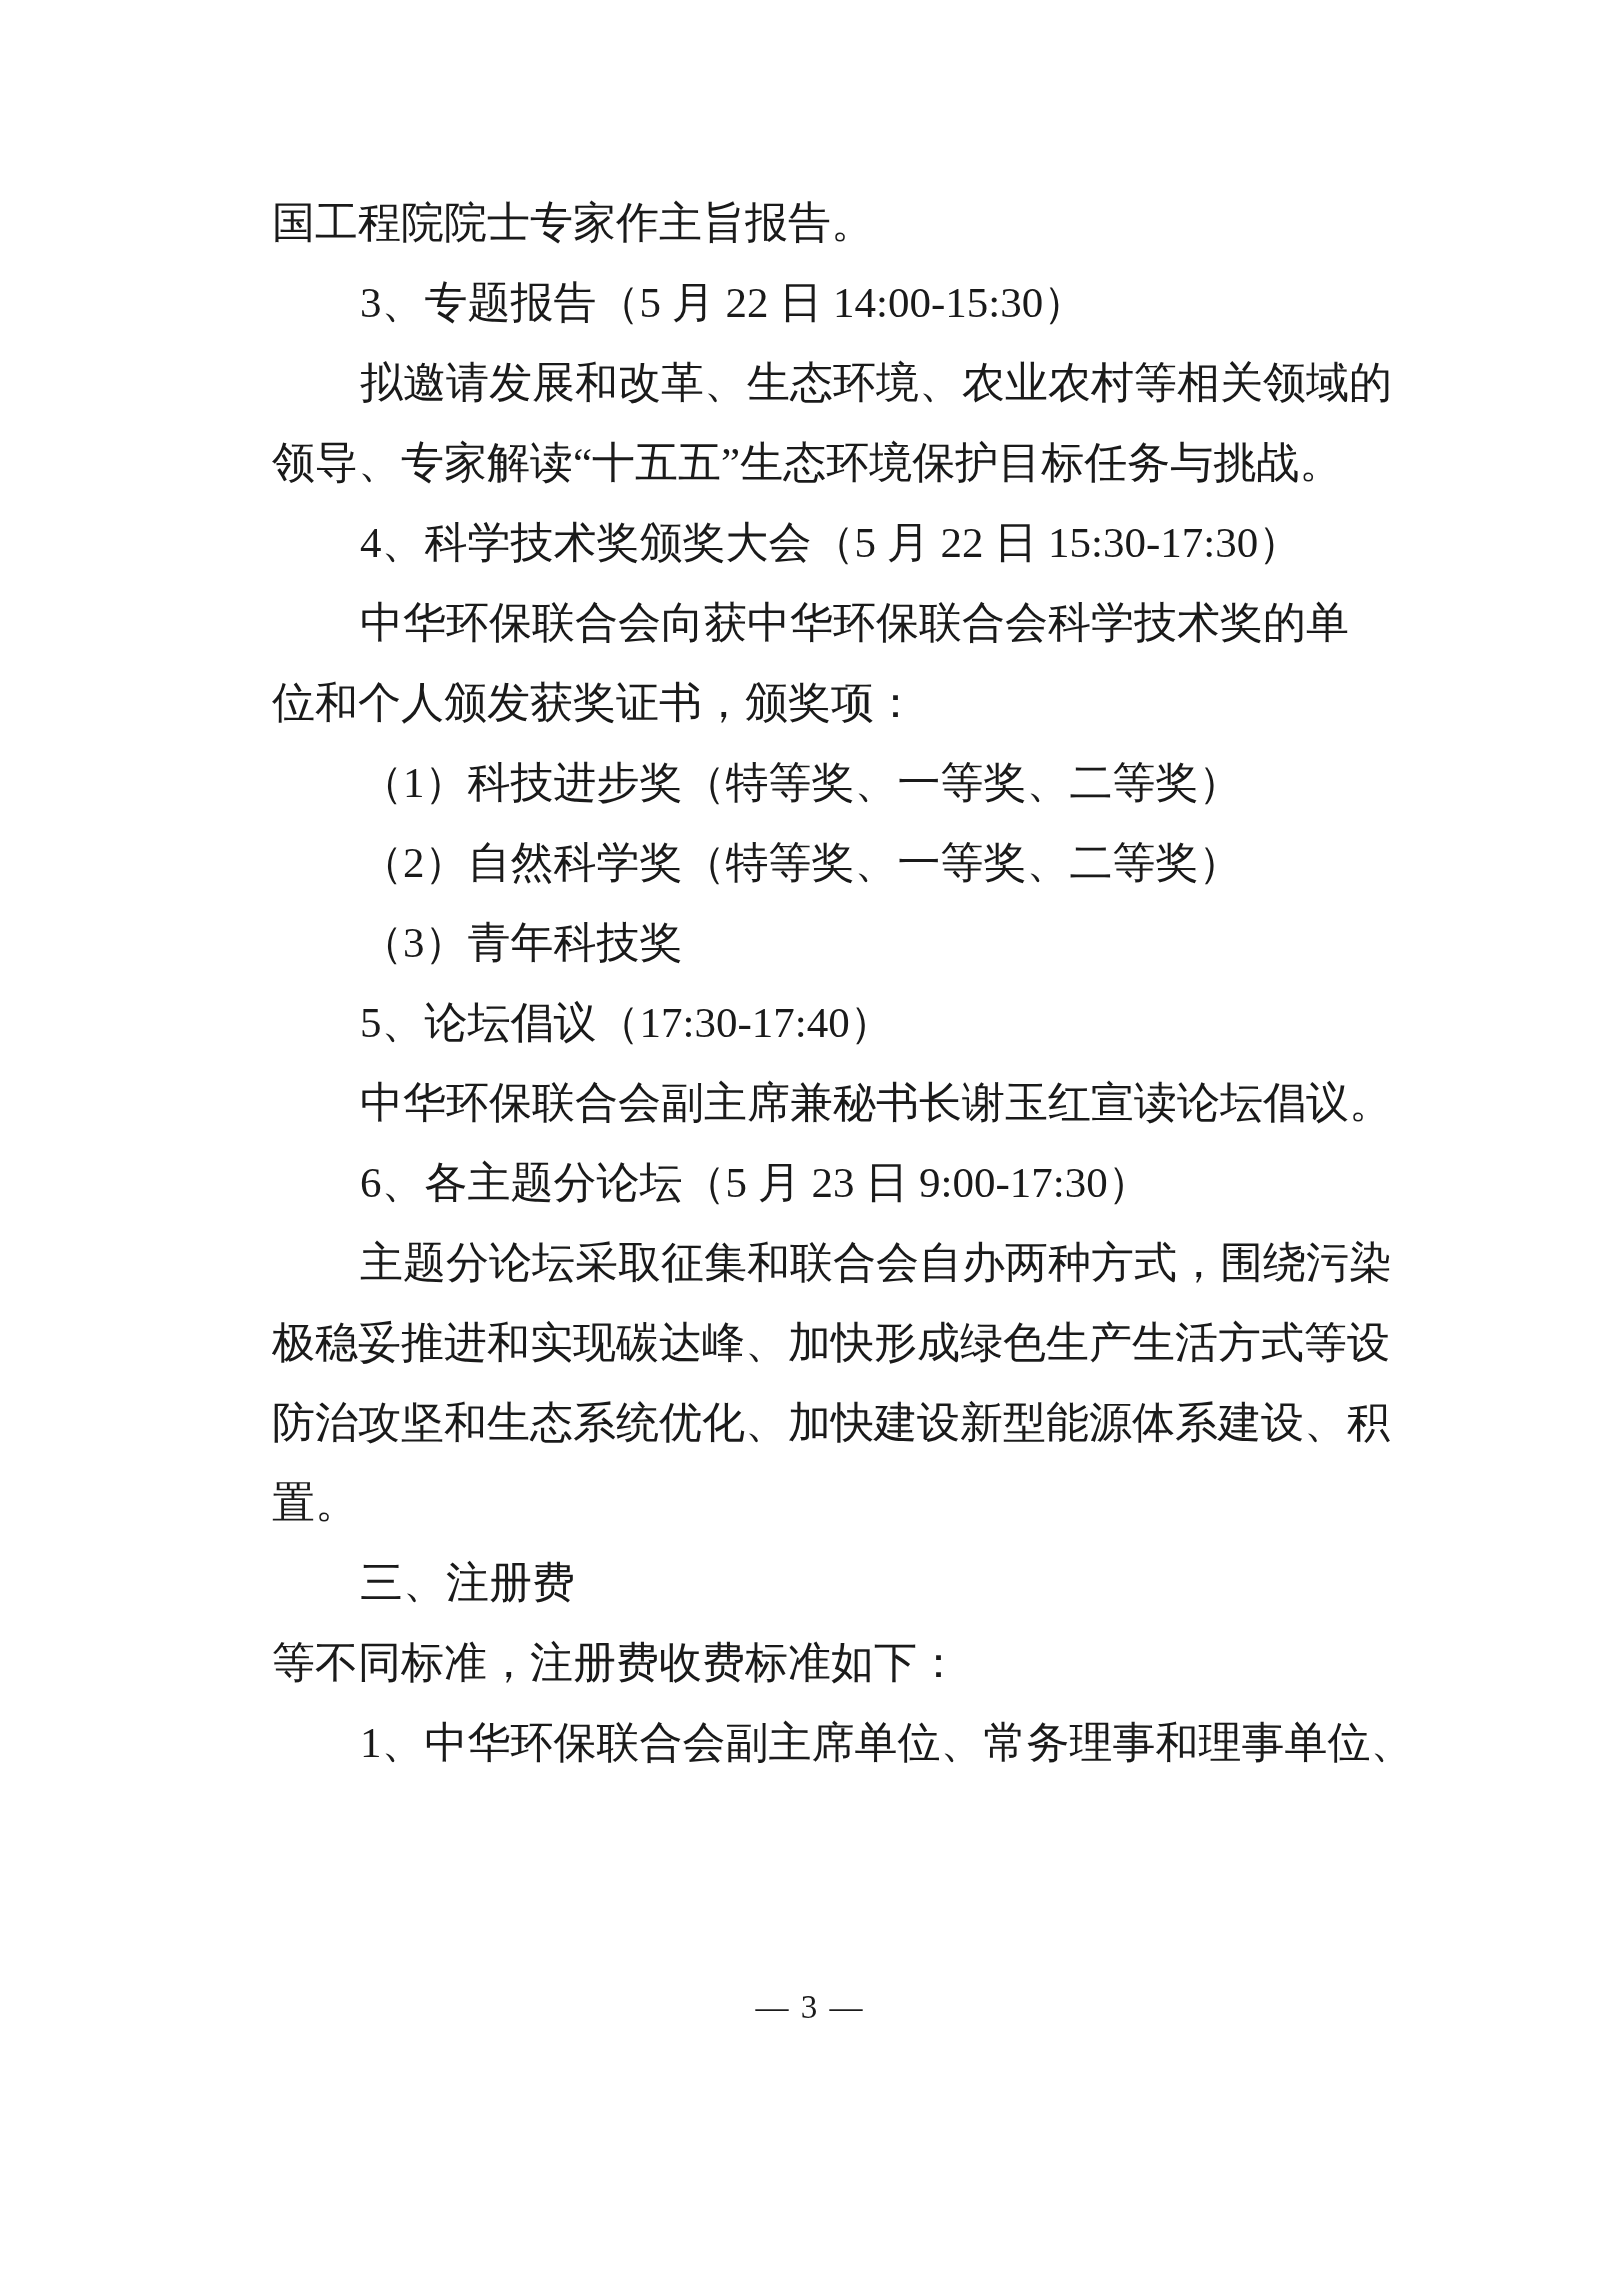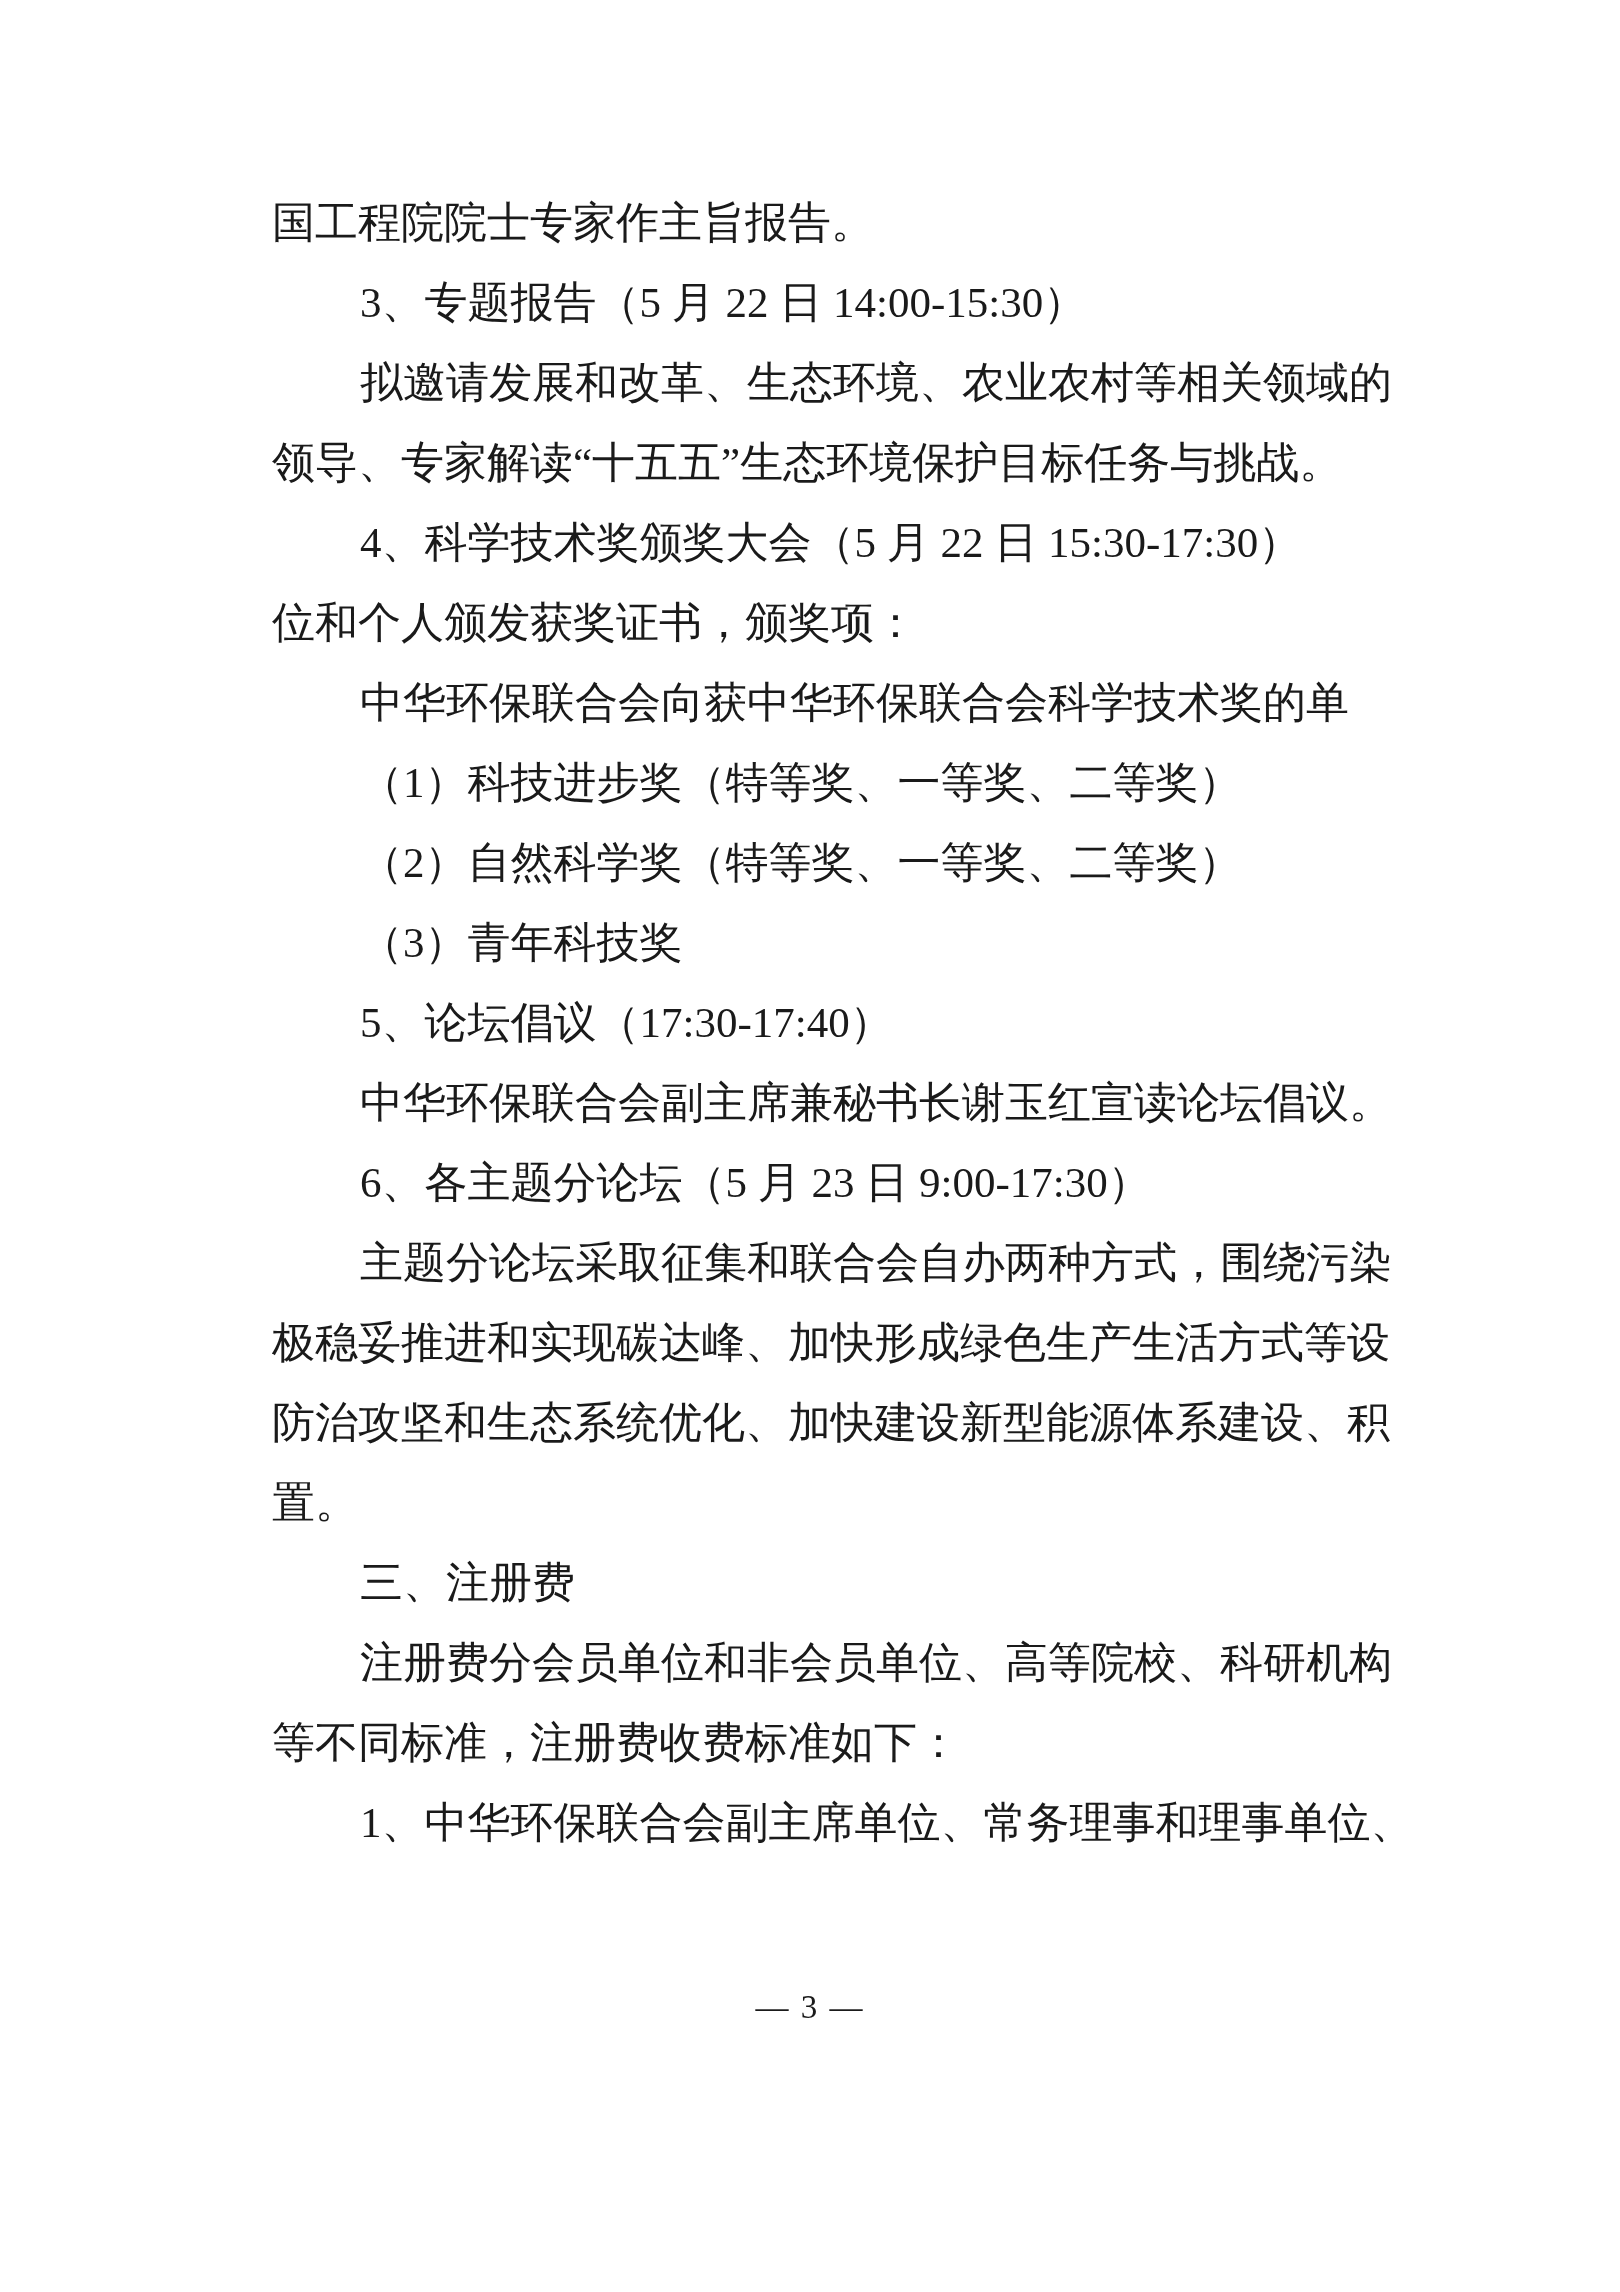--- a/index.html
+++ b/index.html
@@ -50,34 +50,33 @@
 <body>
 
 <div class="doc-page">
 
   <div class="doc-body">
     <div class="line">国工程院院士专家作主旨报告。</div>
     <div class="line indent">3、专题报告（5 月 22 日 14:00-15:30）</div>
     <div class="line indent">拟邀请发展和改革、生态环境、农业农村等相关领域的</div>
     <div class="line">领导、专家解读“十五五”生态环境保护目标任务与挑战。</div>
     <div class="line indent">4、科学技术奖颁奖大会（5 月 22 日 15:30-17:30）</div>
+    <div class="line indent">中华环保联合会向获中华环保联合会科学技术奖的单</div>
     <div class="line">位和个人颁发获奖证书，颁奖项：</div>
-    <div class="line indent">中华环保联合会向获中华环保联合会科学技术奖的单</div>
     <div class="line indent">（1）科技进步奖（特等奖、一等奖、二等奖）</div>
     <div class="line indent">（2）自然科学奖（特等奖、一等奖、二等奖）</div>
     <div class="line indent">（3）青年科技奖</div>
     <div class="line indent">5、论坛倡议（17:30-17:40）</div>
     <div class="line indent">中华环保联合会副主席兼秘书长谢玉红宣读论坛倡议。</div>
     <div class="line indent">6、各主题分论坛（5 月 23 日 9:00-17:30）</div>
     <div class="line indent">主题分论坛采取征集和联合会自办两种方式，围绕污染</div>
     <div class="line">极稳妥推进和实现碳达峰、加快形成绿色生产生活方式等设</div>
     <div class="line">防治攻坚和生态系统优化、加快建设新型能源体系建设、积</div>
     <div class="line">置。</div>
     <div class="line indent">三、注册费</div>
-    <div class="line indent">注册费分会员单位和非会员单位、高等院校、科研机构</div>
     <div class="line">等不同标准，注册费收费标准如下：</div>
     <div class="line indent">1、中华环保联合会副主席单位、常务理事和理事单位、</div>
   </div>
 
   <div class="page-footer">— 3 —</div>
 
 </div>
 
 
 </body></html>

